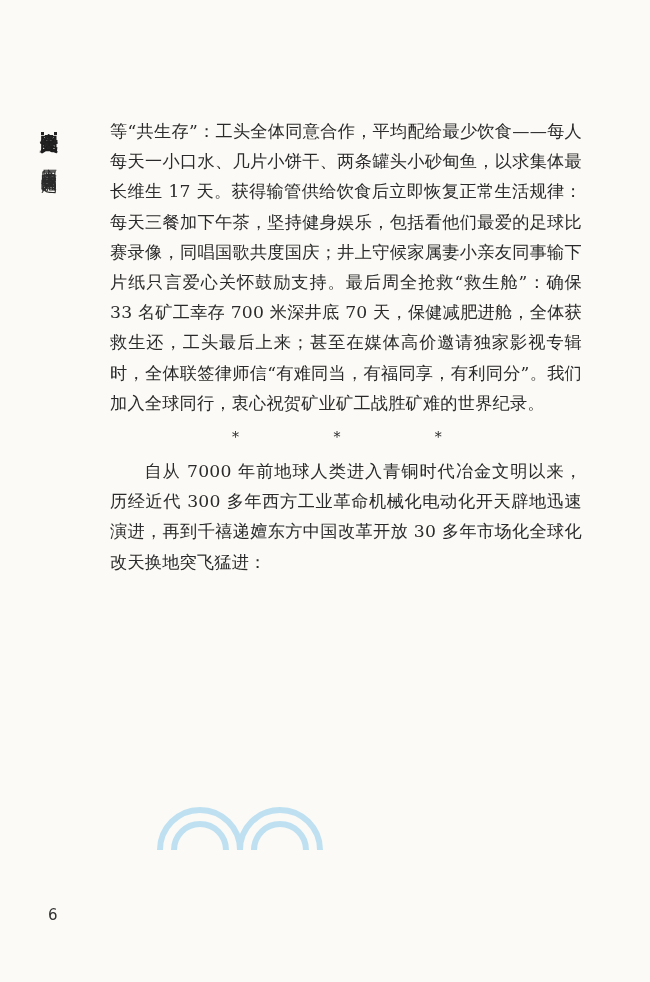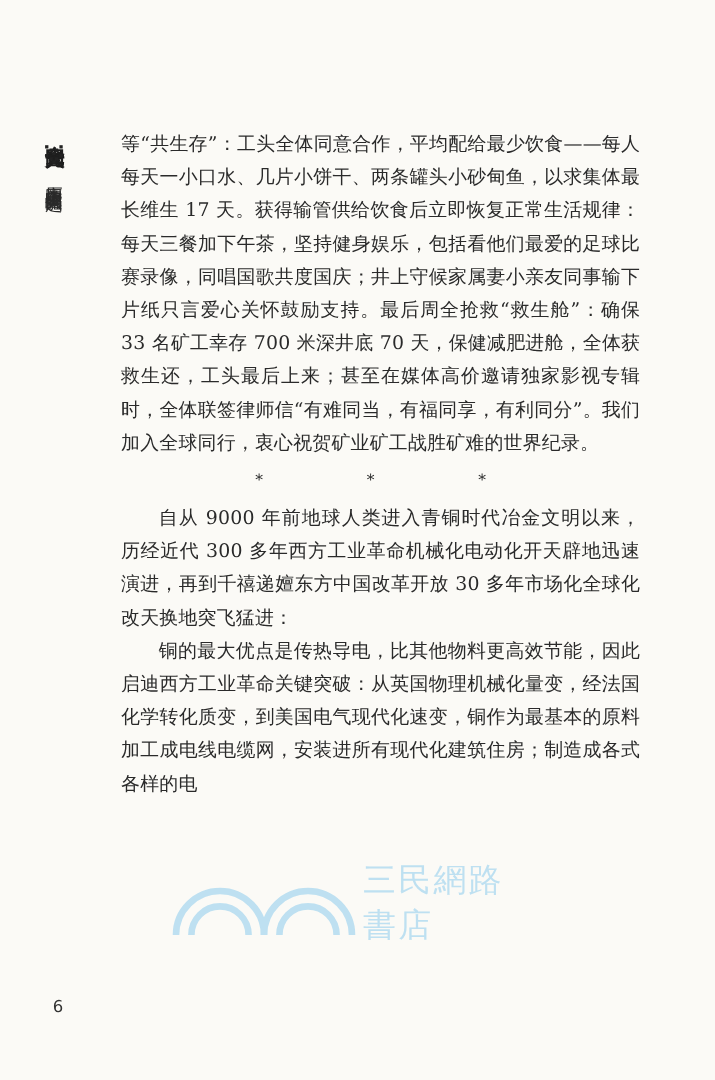--- a/index.html
+++ b/index.html
@@ -71,30 +71,28 @@
     <div class="subtitle">亲历中国金属大国崛起</div>
   </div>
 
   <div class="body-text">
     <p>等“共生存”：工头全体同意合作，平均配给最少饮食——每人每天一小口水、几片小饼干、两条罐头小砂甸鱼，以求集体最长维生 17 天。获得输管供给饮食后立即恢复正常生活规律：每天三餐加下午茶，坚持健身娱乐，包括看他们最爱的足球比赛录像，同唱国歌共度国庆；井上守候家属妻小亲友同事输下片纸只言爱心关怀鼓励支持。最后周全抢救“救生舱”：确保 33 名矿工幸存 700 米深井底 70 天，保健减肥进舱，全体获救生还，工头最后上来；甚至在媒体高价邀请独家影视专辑时，全体联签律师信“有难同当，有福同享，有利同分”。我们加入全球同行，衷心祝贺矿业矿工战胜矿难的世界纪录。</p>
     <div class="stars">
       <span>*</span>
       <span>*</span>
       <span>*</span>
     </div>
-    <p class="indent">自从 9000 年前地球人类进入青铜时代冶金文明以来，历经近代 300 多年西方工业革命机械化电动化开天辟地迅速演进，再到千禧递嬗东方中国改革开放 30 多年市场化全球化改天换地突飞猛进：</p>
-    <p class="indent">铜的最大优点是传热导电，比其他物料更高效节能，因此启迪西方工业革命关键突破：从英国物理机械化量变，经法国化学转化质变，到美国电气现代化速变，铜作为最基本的原料加工成电线电缆网，安装进所有现代化建筑住房；制造成各式各样的电</p>
+    <p class="indent">自从 7000 年前地球人类进入青铜时代冶金文明以来，历经近代 300 多年西方工业革命机械化电动化开天辟地迅速演进，再到千禧递嬗东方中国改革开放 30 多年市场化全球化改天换地突飞猛进：</p>
   </div>
 
   <div class="watermark">
     <svg width="200" height="70" viewBox="0 0 200 70">
       <g fill="none" stroke="#4fb2e8" stroke-width="6">
         <path d="M10 68 A40 40 0 0 1 90 68"></path>
         <path d="M24 68 A26 26 0 0 1 76 68"></path>
         <path d="M90 68 A40 40 0 0 1 170 68"></path>
         <path d="M104 68 A26 26 0 0 1 156 68"></path>
       </g>
     </svg>
-    <div class="wm-text">三民網路書店</div>
   </div>
 
   <div class="pagenum">6</div>
 </div>
 
 </body></html>

